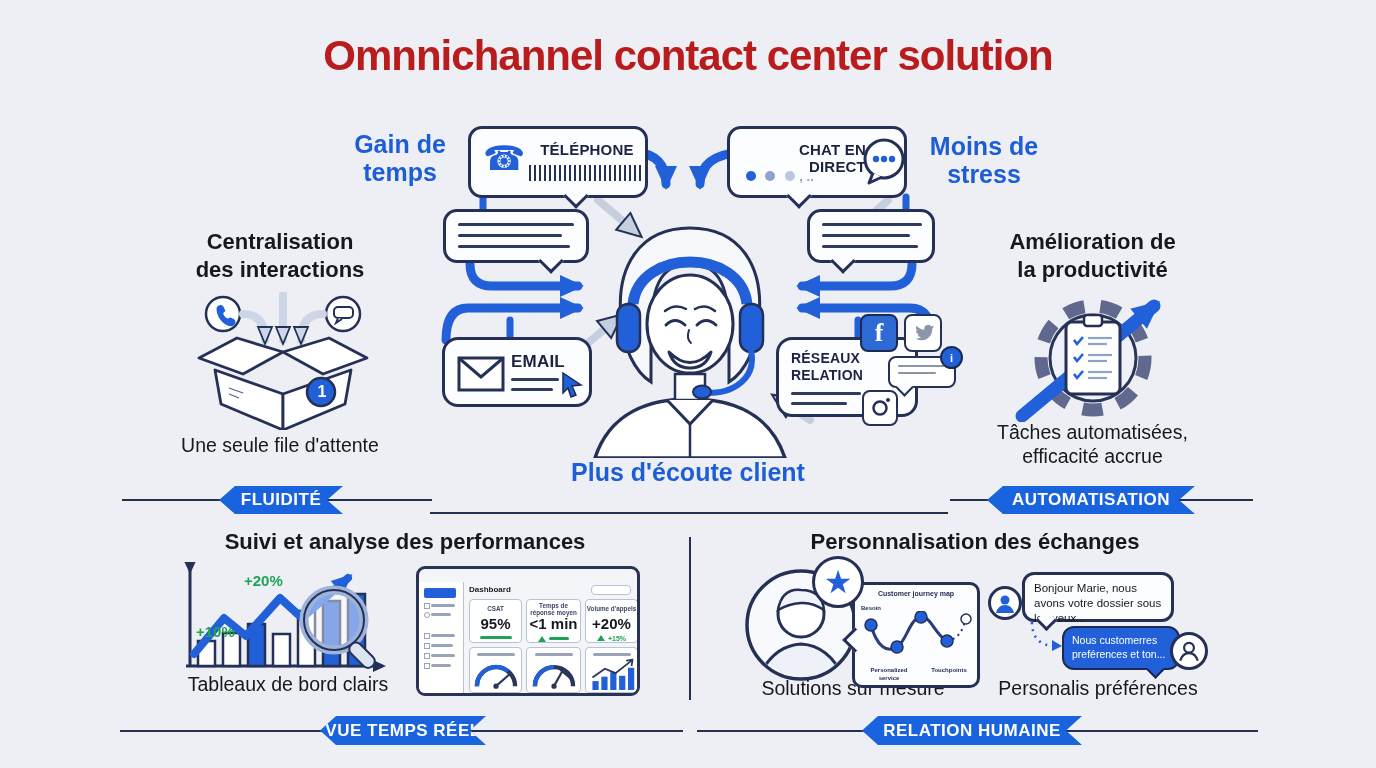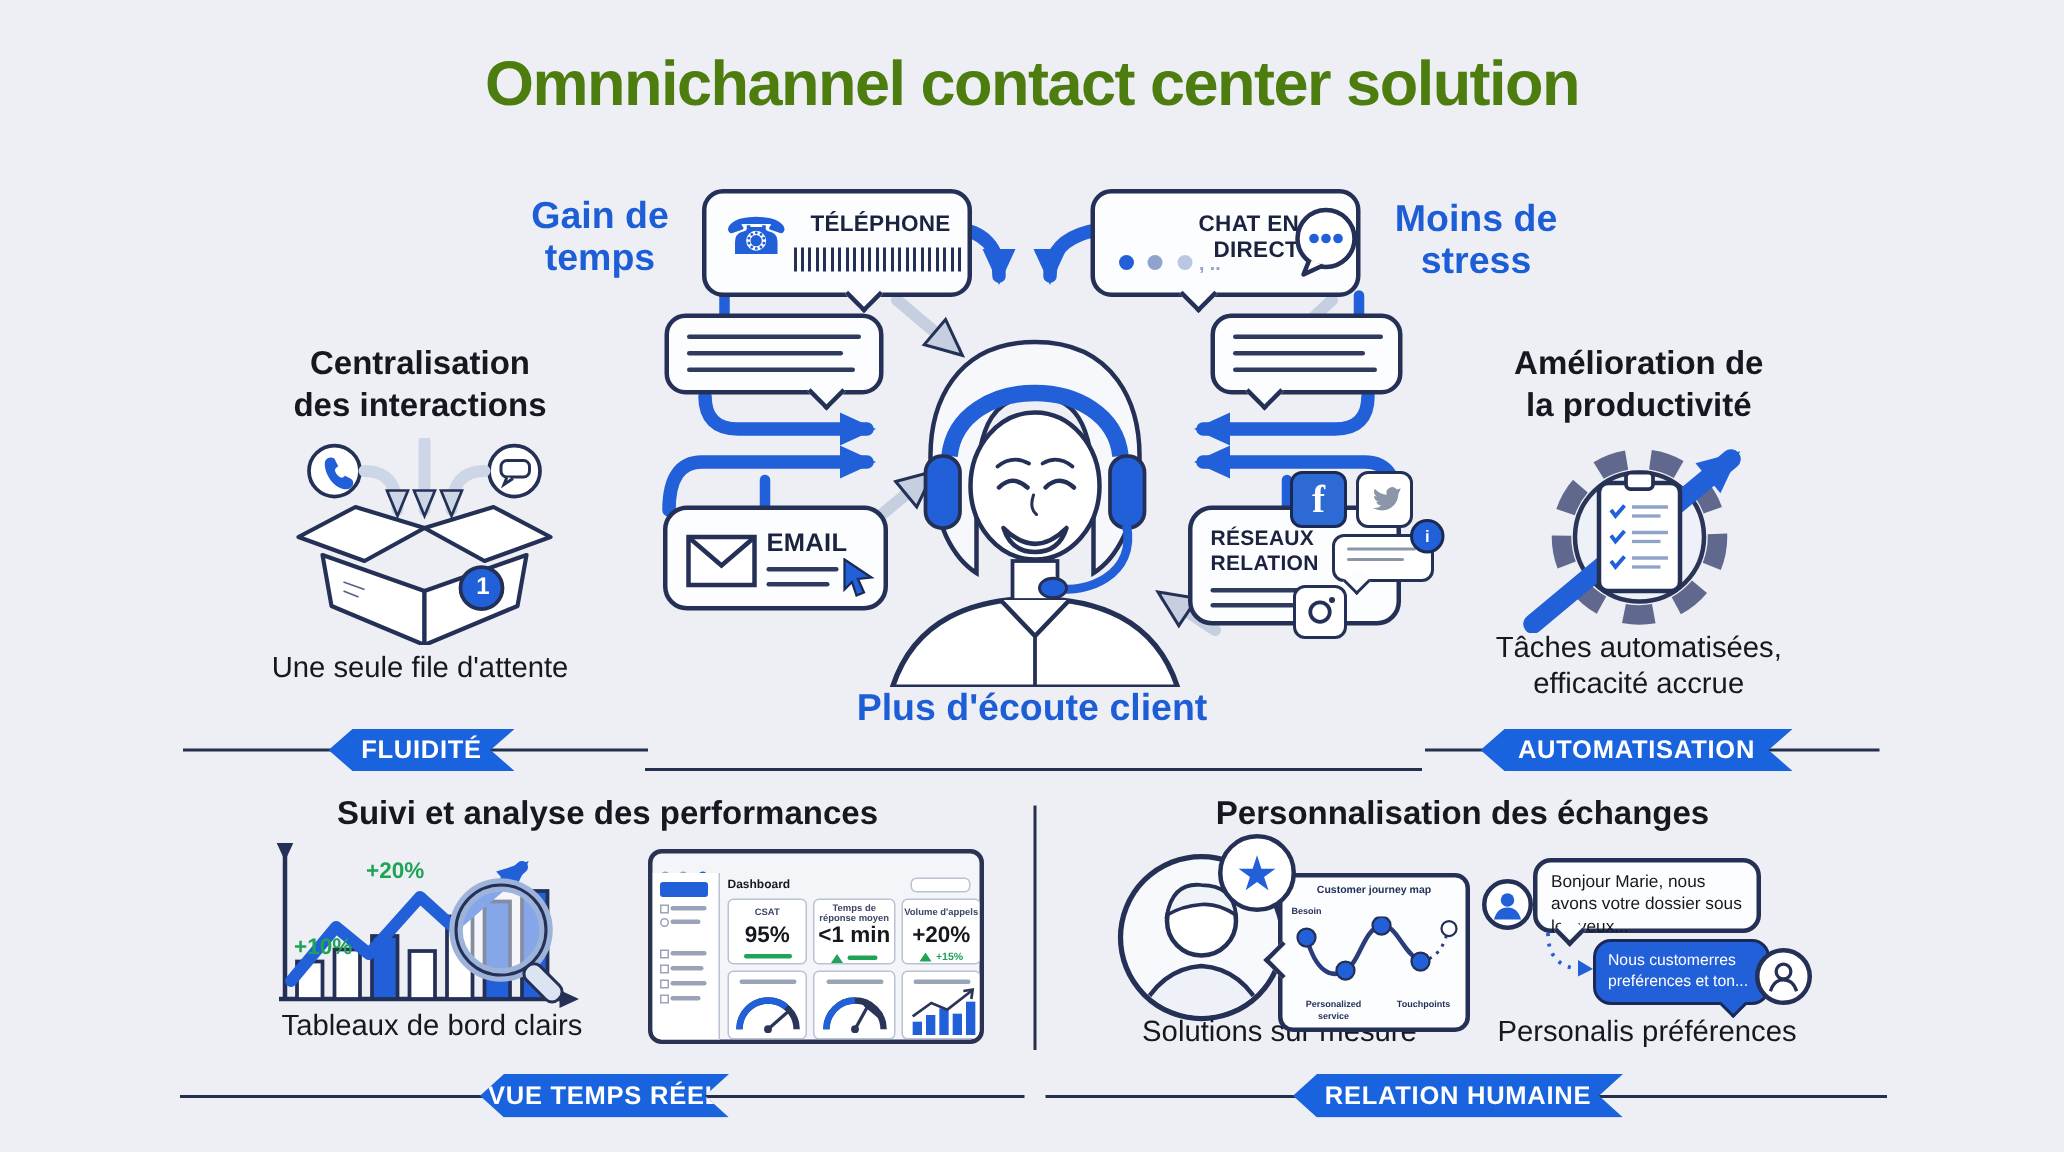--- a/index.html
+++ b/index.html
@@ -1,19 +1,19 @@
 <!DOCTYPE html>
 <html><head>
 <meta charset="utf-8">
 <style>
   html,body{margin:0;padding:0;background:#dfe2ea;}
   .stage{position:relative;width:1376px;height:768px;background:#edeff4;overflow:hidden;
          font-family:"Liberation Sans",sans-serif;color:#1a2238;}
   .abs{position:absolute;}
-  .h-main{font-size:42px;font-weight:800;letter-spacing:-1px;color:#4d7c0f;text-align:center;width:100%;}
+  .h-main{font-size:42px;font-weight:800;letter-spacing:-1px;color:#b91c1c;text-align:center;width:100%;}
   .benefit{font-size:25px;font-weight:800;color:#1d5ed6;text-align:center;line-height:1.12;white-space:pre-line;}
   .sec-title{font-size:22px;font-weight:800;color:#15181e;text-align:center;line-height:1.25;}
   .caption{font-size:19.5px;color:#15181e;text-align:center;line-height:1.25;}
   .blue-caption{font-size:25px;font-weight:800;color:#1d5ed6;text-align:center;}
   .chanbox{background:#fcfdfe;border:3px solid #243056;border-radius:14px;box-sizing:border-box;}
   .bubble{background:#fcfdfe;border:3px solid #243056;border-radius:14px;box-sizing:border-box;}
   .tail{position:absolute;width:15px;height:15px;background:#fcfdfe;border-right:3px solid #243056;
         border-bottom:3px solid #243056;transform:rotate(45deg);}
   .tline{position:absolute;height:3px;background:#2e3a5e;border-radius:2px;}
   .hline{position:absolute;height:2px;background:#25304f;}
@@ -132,21 +132,21 @@
       <path d="M3,3 L24,21 L45,3" fill="none" stroke="#243056" stroke-width="3"></path>
     </svg>
     <div class="abs chan-label" style="left:66px;top:12px;font-size:17px;">EMAIL</div>
     <div class="tline" style="left:66px;top:38px;width:48px;"></div>
     <div class="tline" style="left:66px;top:48px;width:42px;"></div>
     <svg class="abs" style="left:116px;top:32px;" width="24" height="26">
       <path d="M2,1 L20,13 L11,14 L15,23 L10,25 L7,16 L2,21 Z" fill="#2160d8" stroke="#1b2a55" stroke-width="1.5"></path>
     </svg>
   </div>
 
-  <div class="abs chanbox" style="left:792px;top:337px;width:142px;height:80px;border-radius:16px;padding-left:17px;">
+  <div class="abs chanbox" style="left:776px;top:337px;width:142px;height:80px;border-radius:16px;padding-left:17px;">
     <div class="abs chan-label" style="left:12px;top:10px;font-size:14px;line-height:1.2;">
       <div>RÉSEAUX</div>
       <div>RELATION</div>
     </div>
     <div class="tline" style="left:12px;top:52px;width:70px;"></div>
     <div class="tline" style="left:12px;top:62px;width:56px;"></div>
   </div>
   <div class="abs sq-icon" style="left:860px;top:314px;width:38px;height:38px;background:#2e6ad3;border:2px solid #1b2a55;z-index:3;">
     <span style="color:#fff;font-weight:800;font-size:26px;font-family:'Liberation Serif',serif;">f</span>
   </div>
@@ -288,21 +288,21 @@
     </g>
     <path d="M18,92 L48,56 L70,74 L104,36 L126,56 L172,16" fill="none" stroke="#2160d8" stroke-width="8" stroke-linejoin="round" stroke-linecap="round" marker-end="url(#mb3)"></path>
     <circle cx="158" cy="58" r="30" fill="#ffffff" fill-opacity="0.45" stroke="#9db3da" stroke-width="9"></circle>
     <circle cx="158" cy="58" r="30" fill="none" stroke="#243056" stroke-width="2"></circle>
     <rect x="180" y="78" width="30" height="13" rx="6" transform="rotate(45 180 78)" fill="#dde4f1" stroke="#243056" stroke-width="2"></rect>
   </svg>
   <div class="abs greentxt" style="left:196px;top:585px;font-size:15px;margin-top:38px;">+10%</div>
   <div class="abs greentxt" style="left:244px;top:572px;font-size:15px;">+20%</div>
   <div class="abs caption" style="left:158px;top:672px;width:260px;">Tableaux de bord clairs</div>
 
-  <div class="abs win" style="left:432px;top:566px;width:224px;height:130px;padding-left:44px;">
+  <div class="abs win" style="left:416px;top:566px;width:224px;height:130px;padding-left:44px;">
     <div class="abs" style="left:6px;top:4px;">
       <span class="dot" style="width:5px;height:5px;background:#9aa4b8;"></span>
       <span class="dot" style="width:5px;height:5px;background:#9aa4b8;margin-left:3px;"></span>
       <span class="dot" style="width:5px;height:5px;background:#2160d8;margin-left:3px;"></span>
     </div>
     <div class="abs" style="left:0px;top:13px;width:44px;height:117px;background:#fff;border-right:1.5px solid #b9c2d4;">
       <div class="abs" style="left:5px;top:6px;width:32px;height:10px;background:#2160d8;border-radius:2px;"></div>
       <div class="abs side-line" style="left:12px;top:22px;width:24px;"></div>
       <div class="abs side-line" style="left:12px;top:31px;width:20px;"></div>
       <div class="abs side-line" style="left:12px;top:52px;width:24px;"></div>

